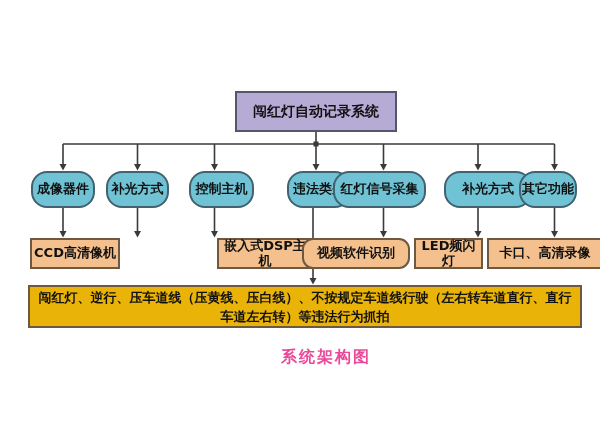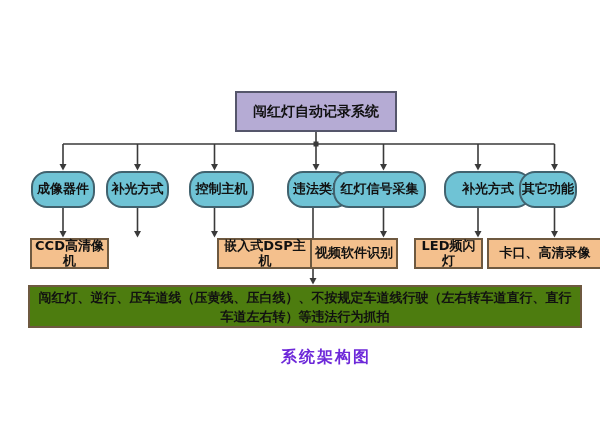--- a/index.html
+++ b/index.html
@@ -15,33 +15,33 @@
   .root{left:235px;top:91px;width:162px;height:41px;background:#b5abd4;font-size:14px;border-color:#55566b;}
   .cat{top:171px;height:37px;background:#6fc3d5;font-size:13px;border-color:#41626e;border-radius:16px;}
   .cat1{left:31px;width:64px;}
   .cat2{left:106px;width:63px;}
   .cat3{left:182px;width:65px;margin-left:7px;}
   .cat4{left:259px;width:64px;margin-left:28px;}
   .cat5{left:333px;width:93px;}
   .cat6{left:444px;width:88px;}
   .cat7{left:519px;width:58px;}
   .det{top:238px;height:31px;background:#f4c08d;font-size:13px;border-color:#6e5940;}
-  .det1{left:30px;width:79px;}
+  .det1{left:30px;width:90px;}
   .det2{left:123px;width:89px;}
   .det3{left:217px;width:96px;}
-  .det4{left:310px;width:88px;}
+  .det4{left:302px;width:108px;border-radius:11px;}
   .det5{left:414px;width:69px;}
   .det6{left:487px;width:116px;}
   .bottom{
-    left:28px;top:285px;width:554px;height:43px;background:#4d7c0f;border-color:#6e5940;
+    left:28px;top:285px;width:554px;height:43px;background:#eab308;border-color:#6e5940;
     font-size:13px;line-height:19px;padding:0 6px;
   }
   .caption{
     position:absolute;left:126px;top:347px;width:400px;text-align:center;
-    font-size:16px;font-weight:bold;color:#6d28d9;letter-spacing:2px;
+    font-size:16px;font-weight:bold;color:#ec4899;letter-spacing:2px;
   }
   svg.connectors{position:absolute;left:0;top:0;width:600px;height:440px;pointer-events:none;}
   svg.connectors line,svg.connectors path{stroke:#3a3a3a;stroke-width:1.6;fill:none;}
   svg.connectors polygon,svg.connectors rect{fill:#3a3a3a;stroke:none;}
 </style>
 </head>
 <body>
 
 <div id="canvas">
 

